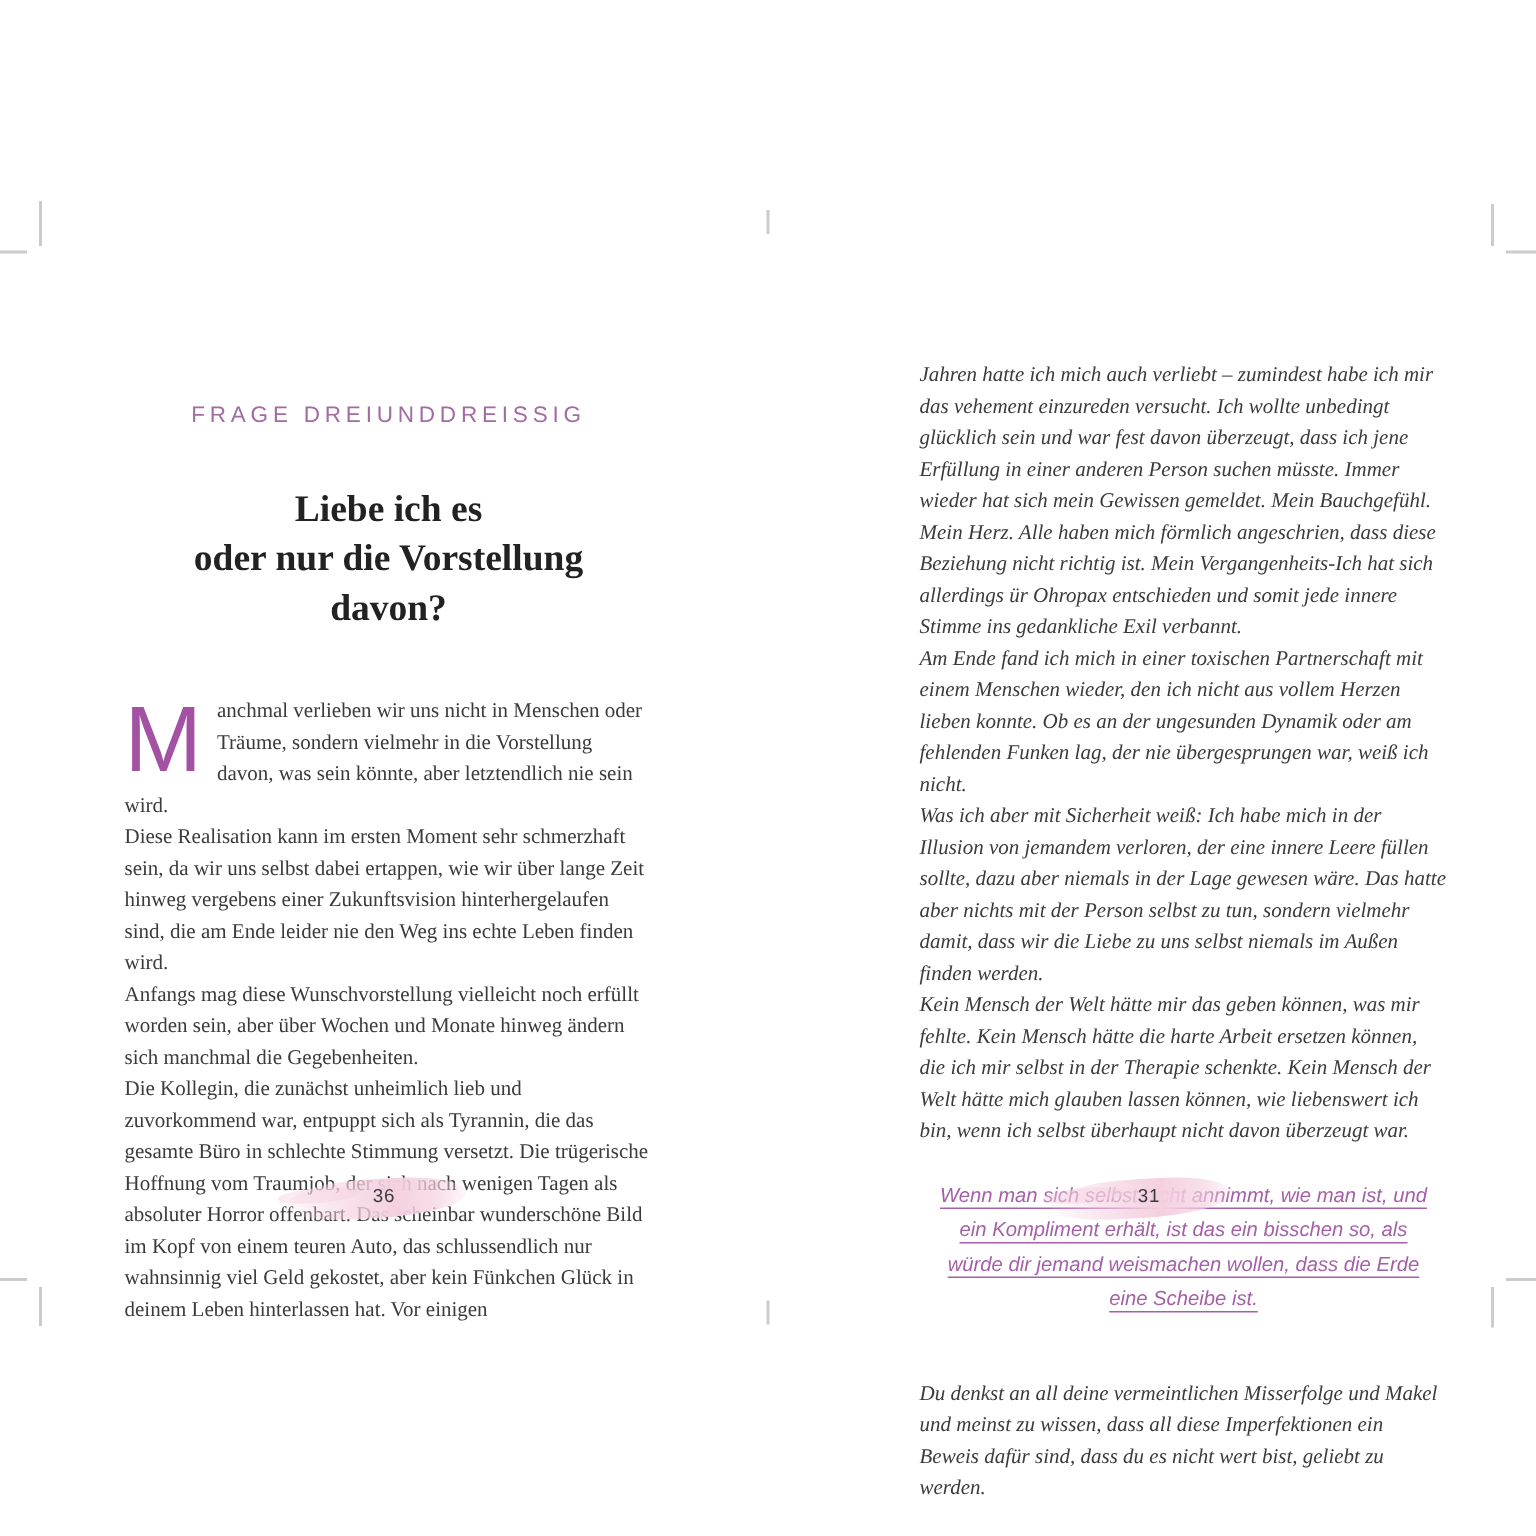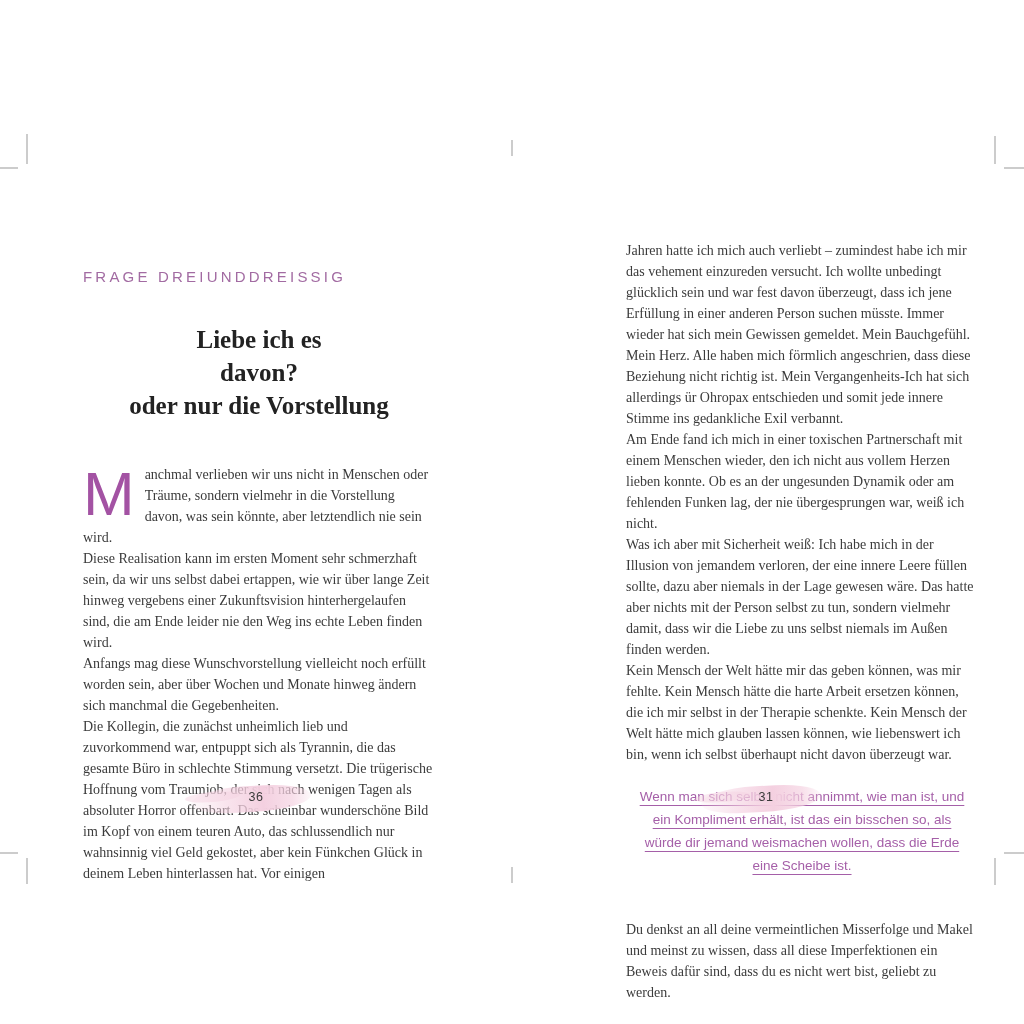--- a/index.html
+++ b/index.html
@@ -17,27 +17,27 @@
   .spread{position:absolute;inset:0;background:#ffffff;}
 
   
   .mark{position:absolute;background:var(--crop-mark);}
   .mark.v{width:2px;}
   .mark.h{height:2px;}
 
   
   .page-col{position:absolute;width:352px;}
   #left-page{left:83px;top:268px;}
-  #right-page{left:626px;top:240px;}
+  #right-page{left:613px;top:240px;font-style:italic;}
 
   .kicker{
     font-family:"Liberation Sans",sans-serif;
     font-size:15px;letter-spacing:3.2px;
     color:var(--accent-purple);
-    font-weight:400;
+    text-align:center;font-weight:400;
   }
   .chapter-title{
     margin-top:38px;
     font-family:"Liberation Serif",serif;
     font-size:25px;line-height:33px;font-weight:600;
     color:#222222;text-align:center;
   }
   .chapter-title div{white-space:nowrap;}
 
   .body-text{
@@ -105,22 +105,22 @@
   <div class="mark h" style="left:0;top:852px;width:18px;"></div>
   <div class="mark v" style="left:26px;top:858px;height:26px;"></div>
   <div class="mark v" style="left:511px;top:867px;height:16px;"></div>
   <div class="mark h" style="left:1004px;top:852px;width:20px;"></div>
   <div class="mark v" style="left:994px;top:858px;height:27px;"></div>
 
   <div class="page-col" id="left-page">
     <div class="kicker">FRAGE DREIUNDDREISSIG</div>
     <div class="chapter-title">
         <div>Liebe ich es</div>
+        <div>oder nur die Vorstellung</div>
         <div>davon?</div>
-        <div>oder nur die Vorstellung</div>
       </div>
     <div class="body-text">
       <p><span class="dropcap">M</span><span>anchmal verlieben wir uns nicht in Menschen oder Träume, sondern vielmehr in die Vorstellung davon, was sein könnte, aber letztendlich nie sein wird.</span></p>
       <span><p>Diese Realisation kann im ersten Moment sehr schmerzhaft sein, da wir uns selbst dabei ertappen, wie wir über lange Zeit hinweg vergebens einer Zukunftsvision hinterhergelaufen sind, die am Ende leider nie den Weg ins echte Leben finden wird.</p><p>Anfangs mag diese Wunschvorstellung vielleicht noch erfüllt worden sein, aber über Wochen und Monate hinweg ändern sich manchmal die Gegebenheiten.</p><p>Die Kollegin, die zunächst unheimlich lieb und zuvorkommend war, entpuppt sich als Tyrannin, die das gesamte Büro in schlechte Stimmung versetzt. Die trügerische Hoffnung vom Traumjob, der sich nach wenigen Tagen als absoluter Horror offenbart. Das scheinbar wunderschöne Bild im Kopf von einem teuren Auto, das schlussendlich nur wahnsinnig viel Geld gekostet, aber kein Fünkchen Glück in deinem Leben hinterlassen hat. Vor einigen</p></span>
     </div>
   </div>
 
   <div class="page-col" id="right-page">
     <div class="body-text" style="margin-top:0;">
       <span><p>Jahren hatte ich mich auch verliebt – zumindest habe ich mir das vehement einzureden versucht. Ich wollte unbedingt glücklich sein und war fest davon überzeugt, dass ich jene Erfüllung in einer anderen Person suchen müsste. Immer wieder hat sich mein Gewissen gemeldet. Mein Bauchgefühl. Mein Herz. Alle haben mich förmlich angeschrien, dass diese Beziehung nicht richtig ist. Mein Vergangenheits-Ich hat sich allerdings ür Ohropax entschieden und somit jede innere Stimme ins gedankliche Exil verbannt.</p><p>Am Ende fand ich mich in einer toxischen Partnerschaft mit einem Menschen wieder, den ich nicht aus vollem Herzen lieben konnte. Ob es an der ungesunden Dynamik oder am fehlenden Funken lag, der nie übergesprungen war, weiß ich nicht.</p><p>Was ich aber mit Sicherheit weiß: Ich habe mich in der Illusion von jemandem verloren, der eine innere Leere füllen sollte, dazu aber niemals in der Lage gewesen wäre. Das hatte aber nichts mit der Person selbst zu tun, sondern vielmehr damit, dass wir die Liebe zu uns selbst niemals im Außen finden werden.</p><p>Kein Mensch der Welt hätte mir das geben können, was mir fehlte. Kein Mensch hätte die harte Arbeit ersetzen können, die ich mir selbst in der Therapie schenkte. Kein Mensch der Welt hätte mich glauben lassen können, wie liebenswert ich bin, wenn ich selbst überhaupt nicht davon überzeugt war.</p></span>

